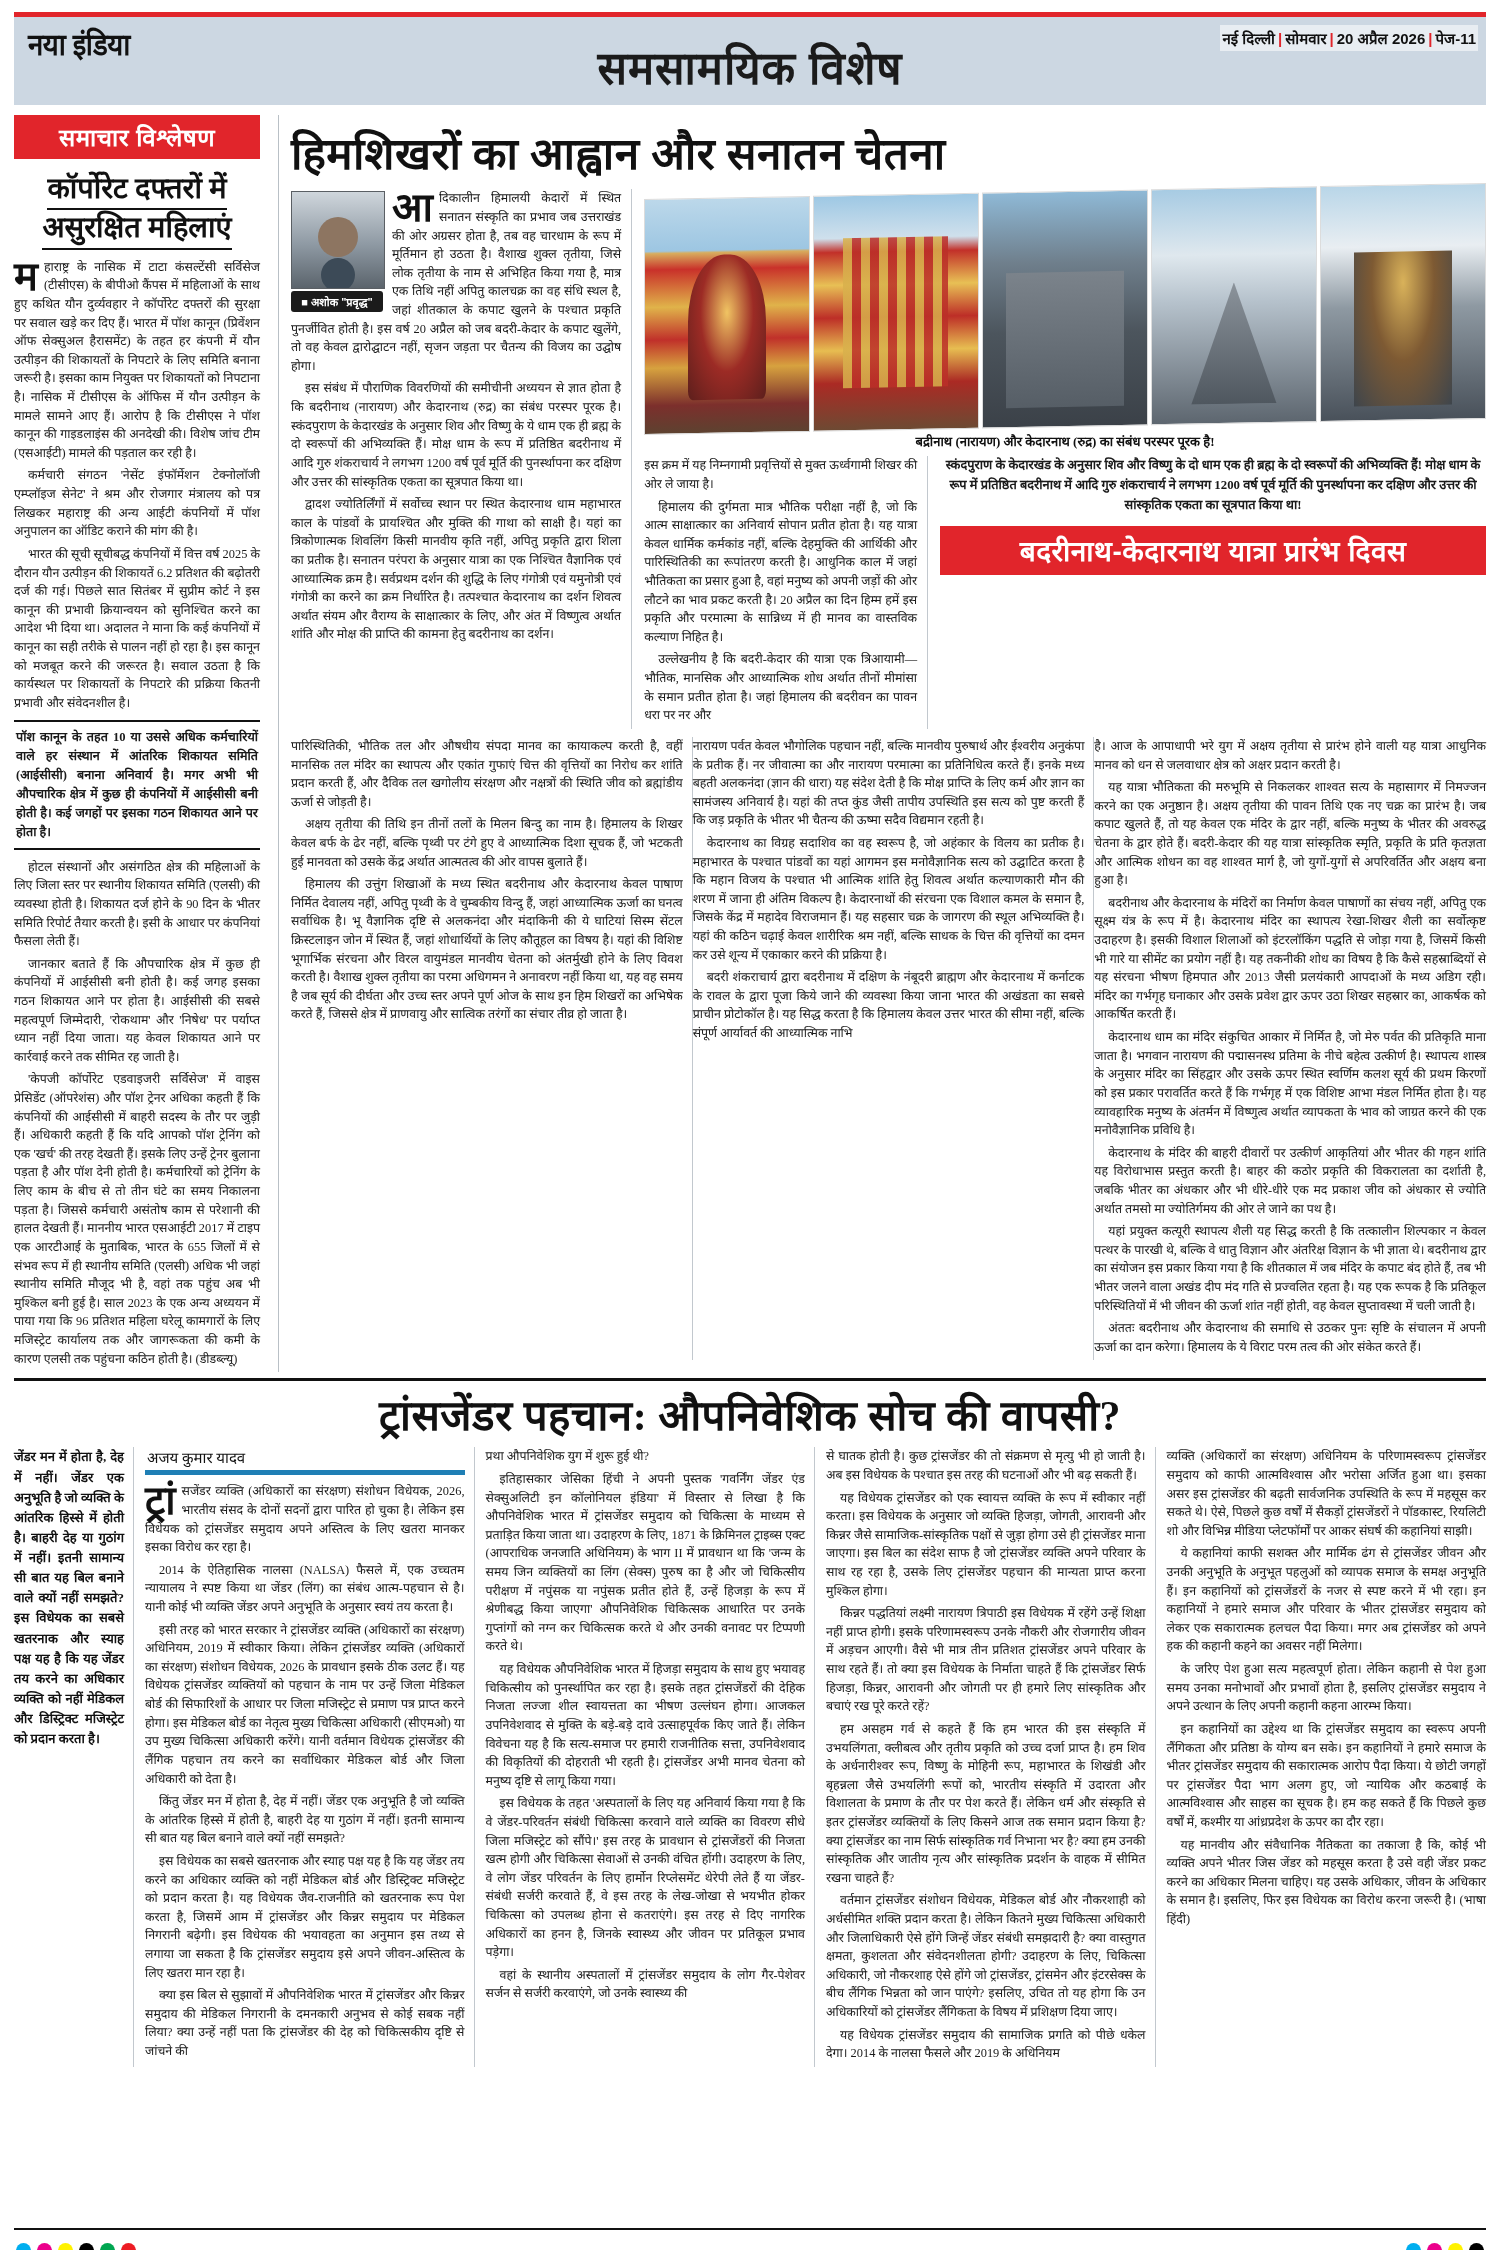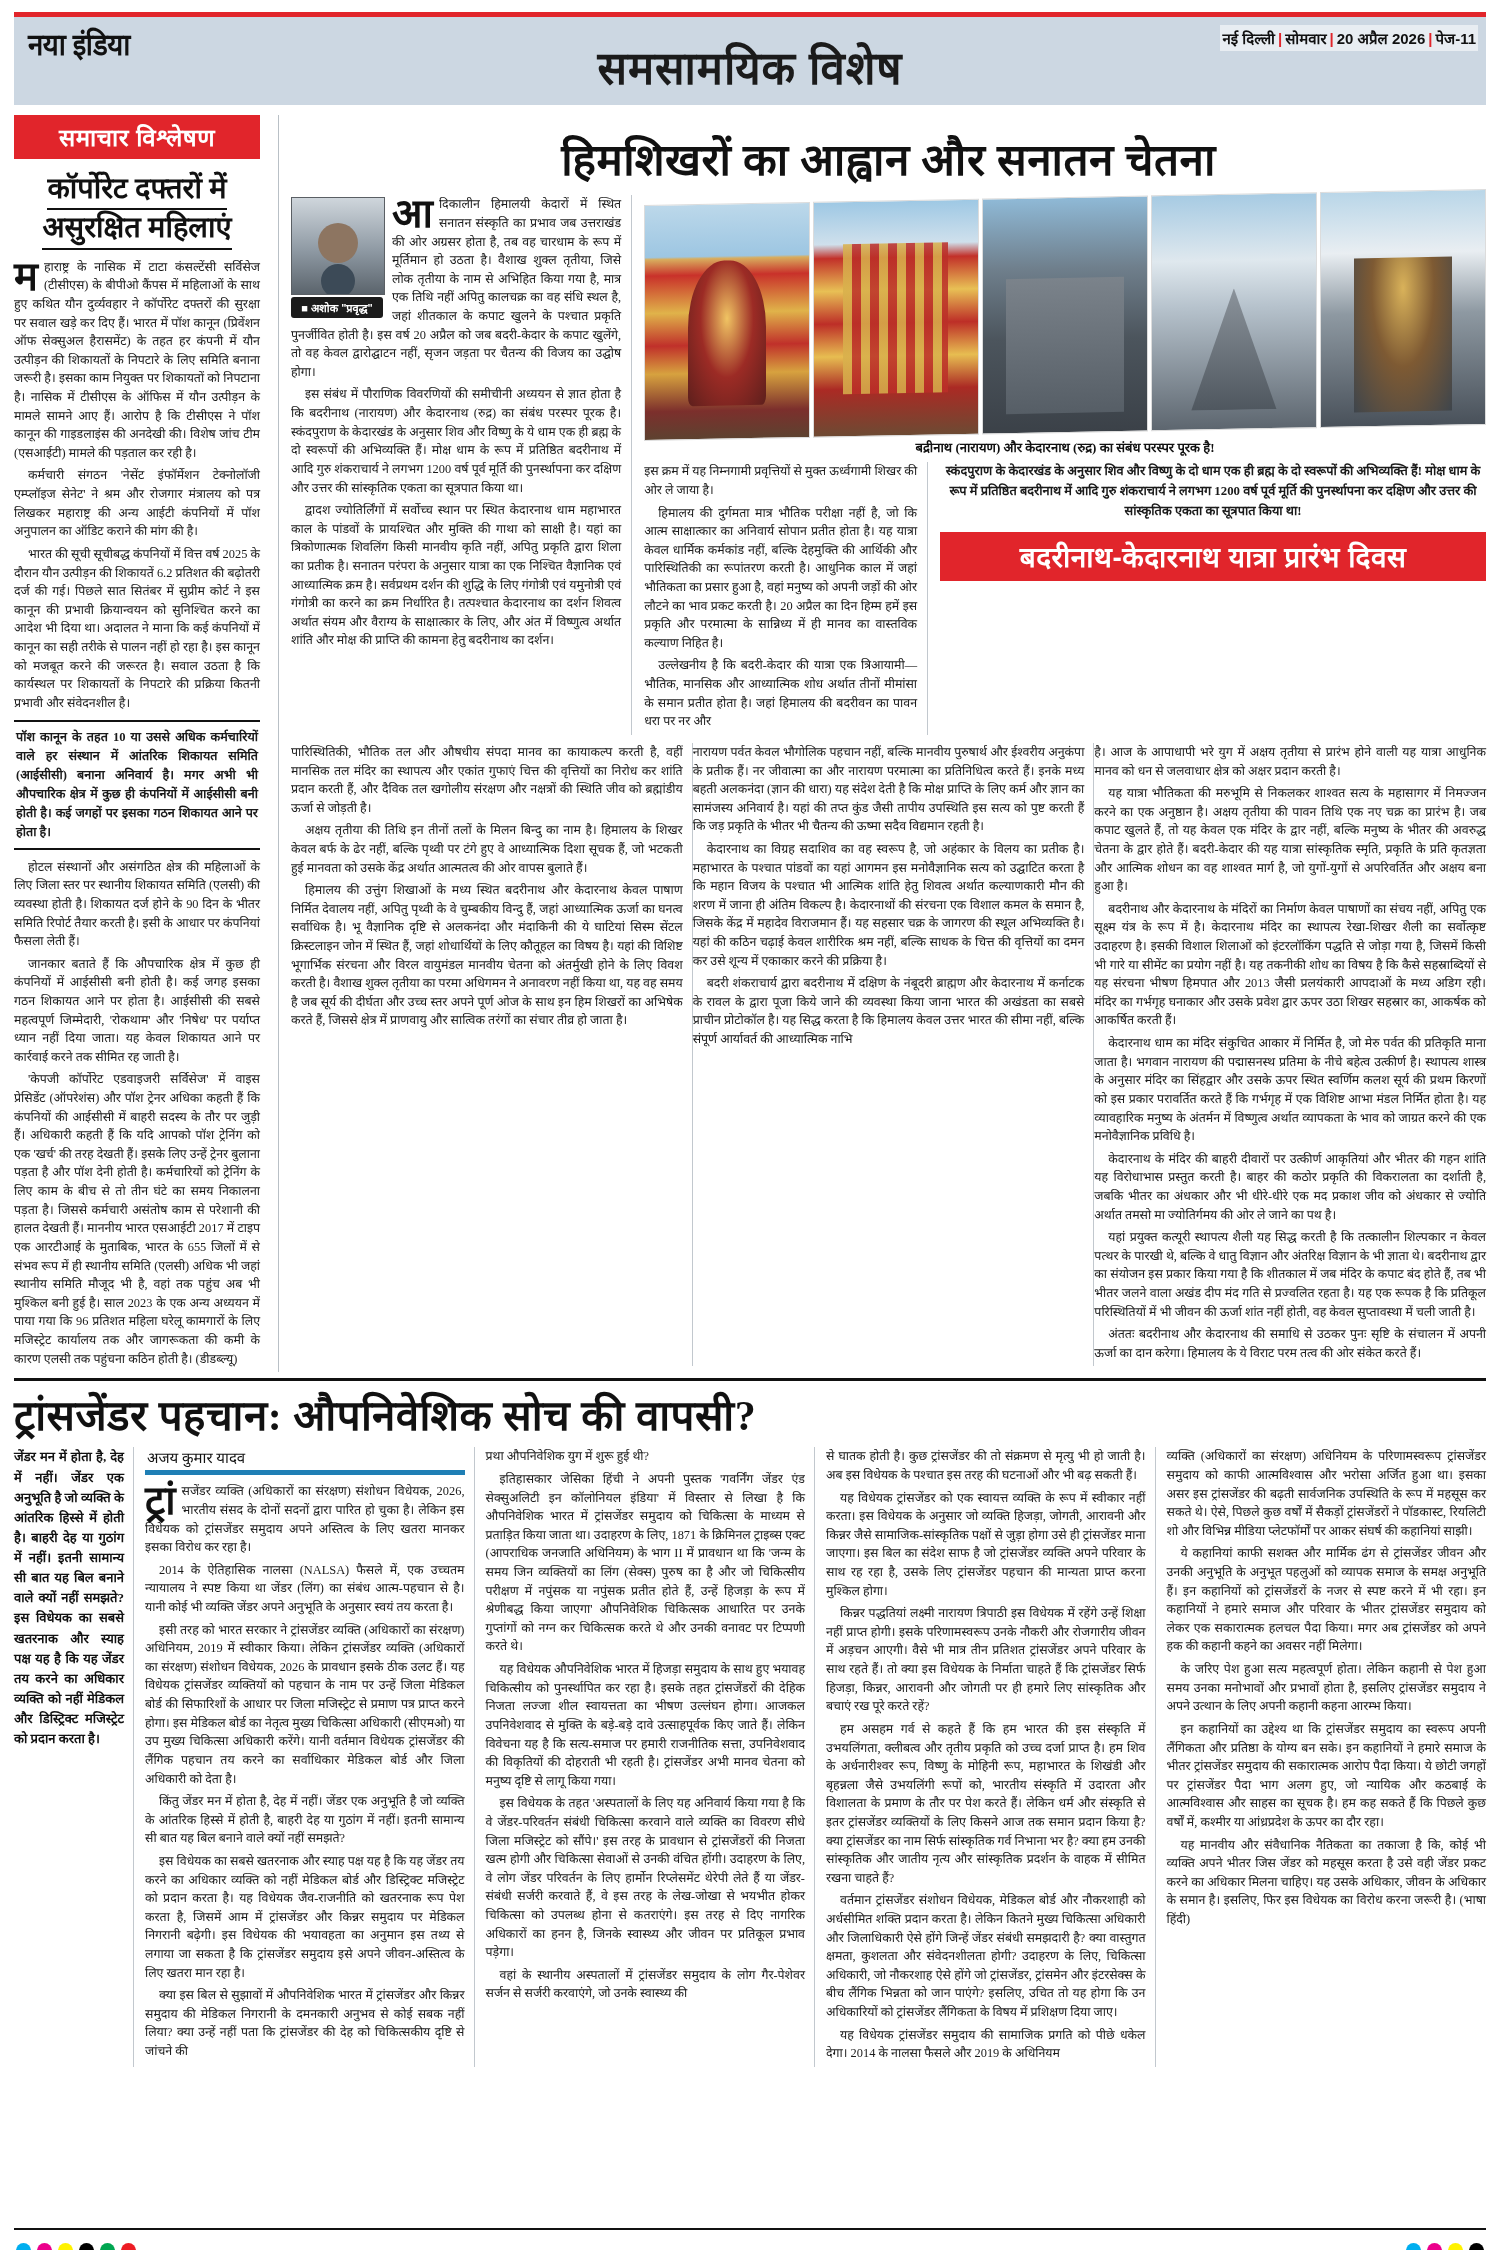--- a/index.html
+++ b/index.html
@@ -46,22 +46,22 @@
     font-family:"Liberation Sans",sans-serif;font-weight:bold;
     font-size:24px;padding:5px 4px 6px 4px;letter-spacing:.5px;
   }
   .lead-head{
     text-align:center;font-weight:bold;font-size:29px;line-height:1.22;
     margin:12px 2px 8px 2px;color:#111;
   }
   .lead-head .u{border-bottom:2px solid #111;padding-bottom:2px;display:inline-block;}
 
   .maintitle{
-    text-align:center;font-weight:bold;font-size:44px;line-height:1.1;
-    margin:22px 0 10px 0;color:#111;letter-spacing:.5px;
+    font-weight:bold;font-size:44px;line-height:1.1;
+    margin:16px 0 10px 0;color:#111;letter-spacing:.5px;
   }
 
   
   .body-txt{
     font-size:12.4px;line-height:1.5;text-align:justify;
     text-justify:inter-word;color:#1a1a1a;hyphens:auto;
   }
   .body-txt p{margin:0 0 4px 0;text-indent:14px;}
   .body-txt p.noind{text-indent:0;}
 
@@ -127,21 +127,21 @@
     font-weight:bold;font-size:13px;text-align:center;margin:4px 0 6px 0;color:#111;
   }
 
   .cols3{display:flex;}
   .cols3 > div{flex:1;border-right:1px solid #c2c8ce;padding-right:9px;box-sizing:border-box;}
   .cols3 > div:last-child{border-right:none;padding-right:0;}
 
   
   .bottom-wrap{margin:6px 14px 0 14px;border-top:3px solid #111;padding-top:6px;}
   .bottom-title{
-    font-weight:bold;font-size:42px;line-height:1.1;
+    text-align:center;font-weight:bold;font-size:42px;line-height:1.1;
     margin:6px 0 8px 0;letter-spacing:.5px;
   }
   .byline{
     font-size:15px;font-weight:normal;margin:0 0 3px 2px;color:#111;
   }
   .byline-rule{height:5px;background:#1f7fb5;margin:0 0 7px 0;}
 
   .sidebar-quote{
     font-weight:bold;font-size:13px;line-height:1.55;text-align:justify;
   }

